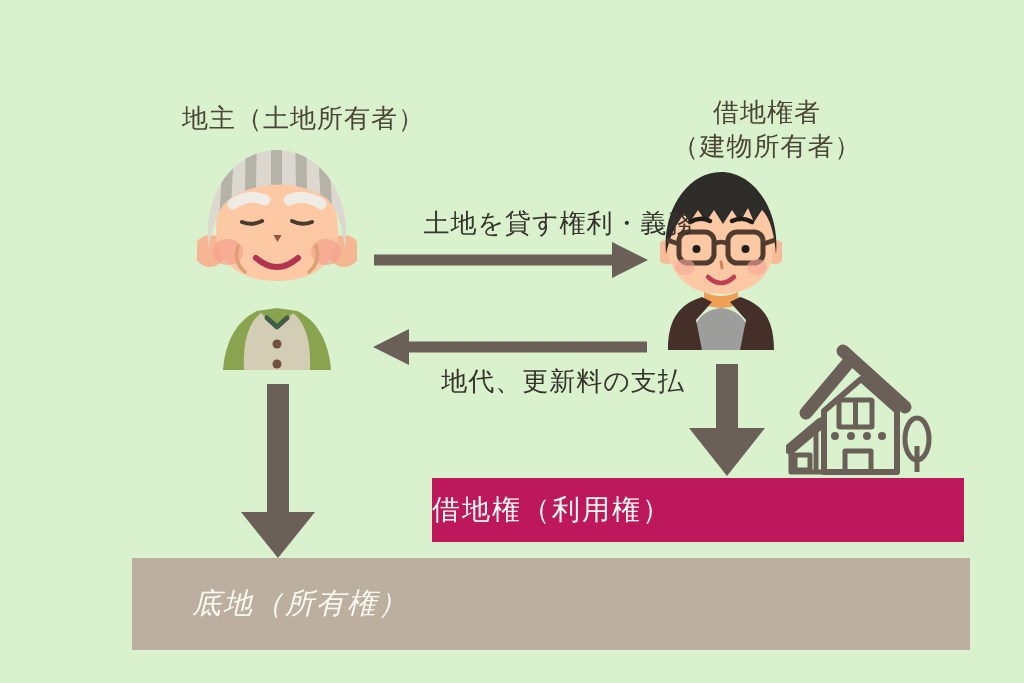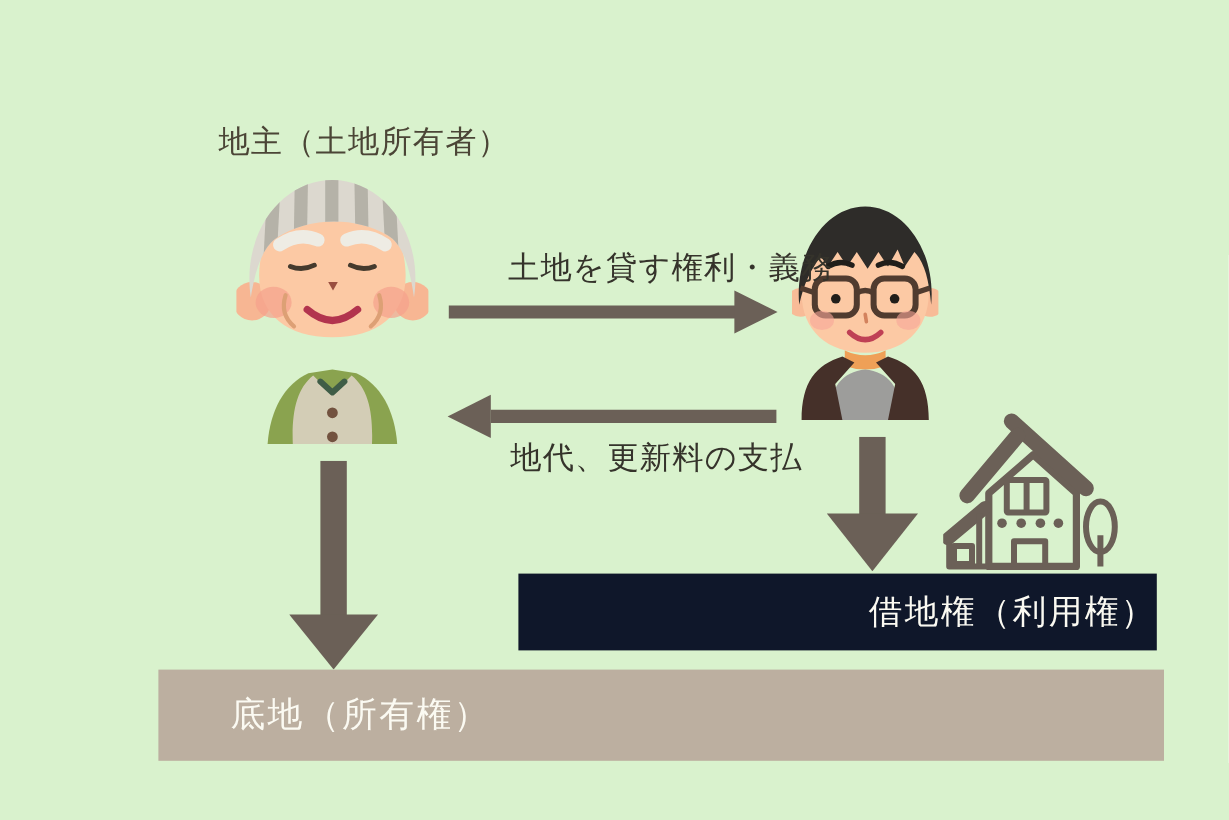--- a/index.html
+++ b/index.html
@@ -27,38 +27,43 @@
     white-space:nowrap;
     margin-left:48px;
   }
   .bar{
     display:flex;align-items:center;
     color:#fbfaf2;
     letter-spacing:2px;
   }
   .bar-leasehold{
     left:432px;top:478px;width:532px;height:64px;
-    background:#0f172a;
-    justify-content:flex-end;
+    background:#be185d;
+    justify-content:flex-start;
     font-size:28px;
   }
   .bar-freehold{
-    left:132px;top:558px;width:838px;height:76px;
+    left:132px;top:558px;width:838px;height:92px;
     background:#bcafa0;
     font-size:29px;
+    font-style:italic;
   }
   .bar-freehold span{padding-left:60px;}
 </style>
 </head>
 <body>
 
 <div class="canvas">
 
   <div class="abs actor-label" style="left:146px;top:101px;">地主（土地所有者）</div>
 
+  <div class="abs actor-label leaseholder-label" style="left:631px;top:95px;width:200px;">
+    <div>借地権者</div>
+    <div>（建物所有者）</div>
+  </div>
 
   <svg class="abs" style="left:197px;top:148px;" width="160" height="222" viewBox="0 0 160 222">
 
     <circle cx="13" cy="103" r="16" fill="#f7b693"></circle>
     <circle cx="147" cy="103" r="16" fill="#f7b693"></circle>
 
     <path d="M80 12 C116 10 140 42 141 80 C142 114 118 133 80 133 C42 133 18 114 19 80 C20 42 44 10 80 12 Z" fill="#fcc9a4"></path>
     <ellipse cx="31" cy="104" rx="15" ry="13" fill="#f5a18b" opacity="0.7"></ellipse>
     <ellipse cx="129" cy="104" rx="15" ry="13" fill="#f5a18b" opacity="0.7"></ellipse>
 
@@ -137,21 +142,21 @@
   <div class="abs arrow-label" style="left:372px;top:206px;width:278px;">土地を貸す権利・義務</div>
   <svg class="abs" style="left:372px;top:241px;" width="278" height="38" viewBox="0 0 278 38">
     <path d="M2 19 L242 19" stroke="#6b6057" stroke-width="11"></path>
     <polygon points="240,1 240,37 276,19" fill="#6b6057"></polygon>
   </svg>
 
   <svg class="abs" style="left:371px;top:328px;" width="278" height="38" viewBox="0 0 278 38">
     <path d="M276 19 L38 19" stroke="#6b6057" stroke-width="11"></path>
     <polygon points="38,1 38,37 2,19" fill="#6b6057"></polygon>
   </svg>
-  <div class="abs arrow-label" style="left:360px;top:364px;width:278px;">地代、更新料の支払</div>
+  <div class="abs arrow-label" style="left:376px;top:364px;width:278px;">地代、更新料の支払</div>
 
   <svg class="abs" style="left:241px;top:384px;" width="74" height="174" viewBox="0 0 74 174">
     <rect x="26" y="0" width="22" height="130" fill="#6b6057"></rect>
     <polygon points="0,128 74,128 37,174" fill="#6b6057"></polygon>
   </svg>
 
   <svg class="abs" style="left:689px;top:364px;" width="76" height="112" viewBox="0 0 76 112">
     <rect x="27" y="0" width="22" height="66" fill="#6b6057"></rect>
     <polygon points="0,64 76,64 38,112" fill="#6b6057"></polygon>
   </svg>

